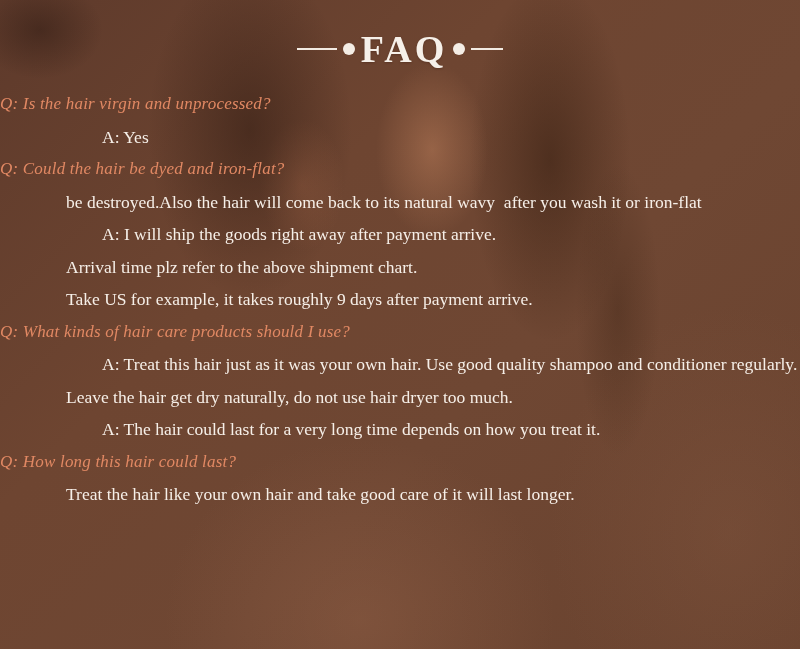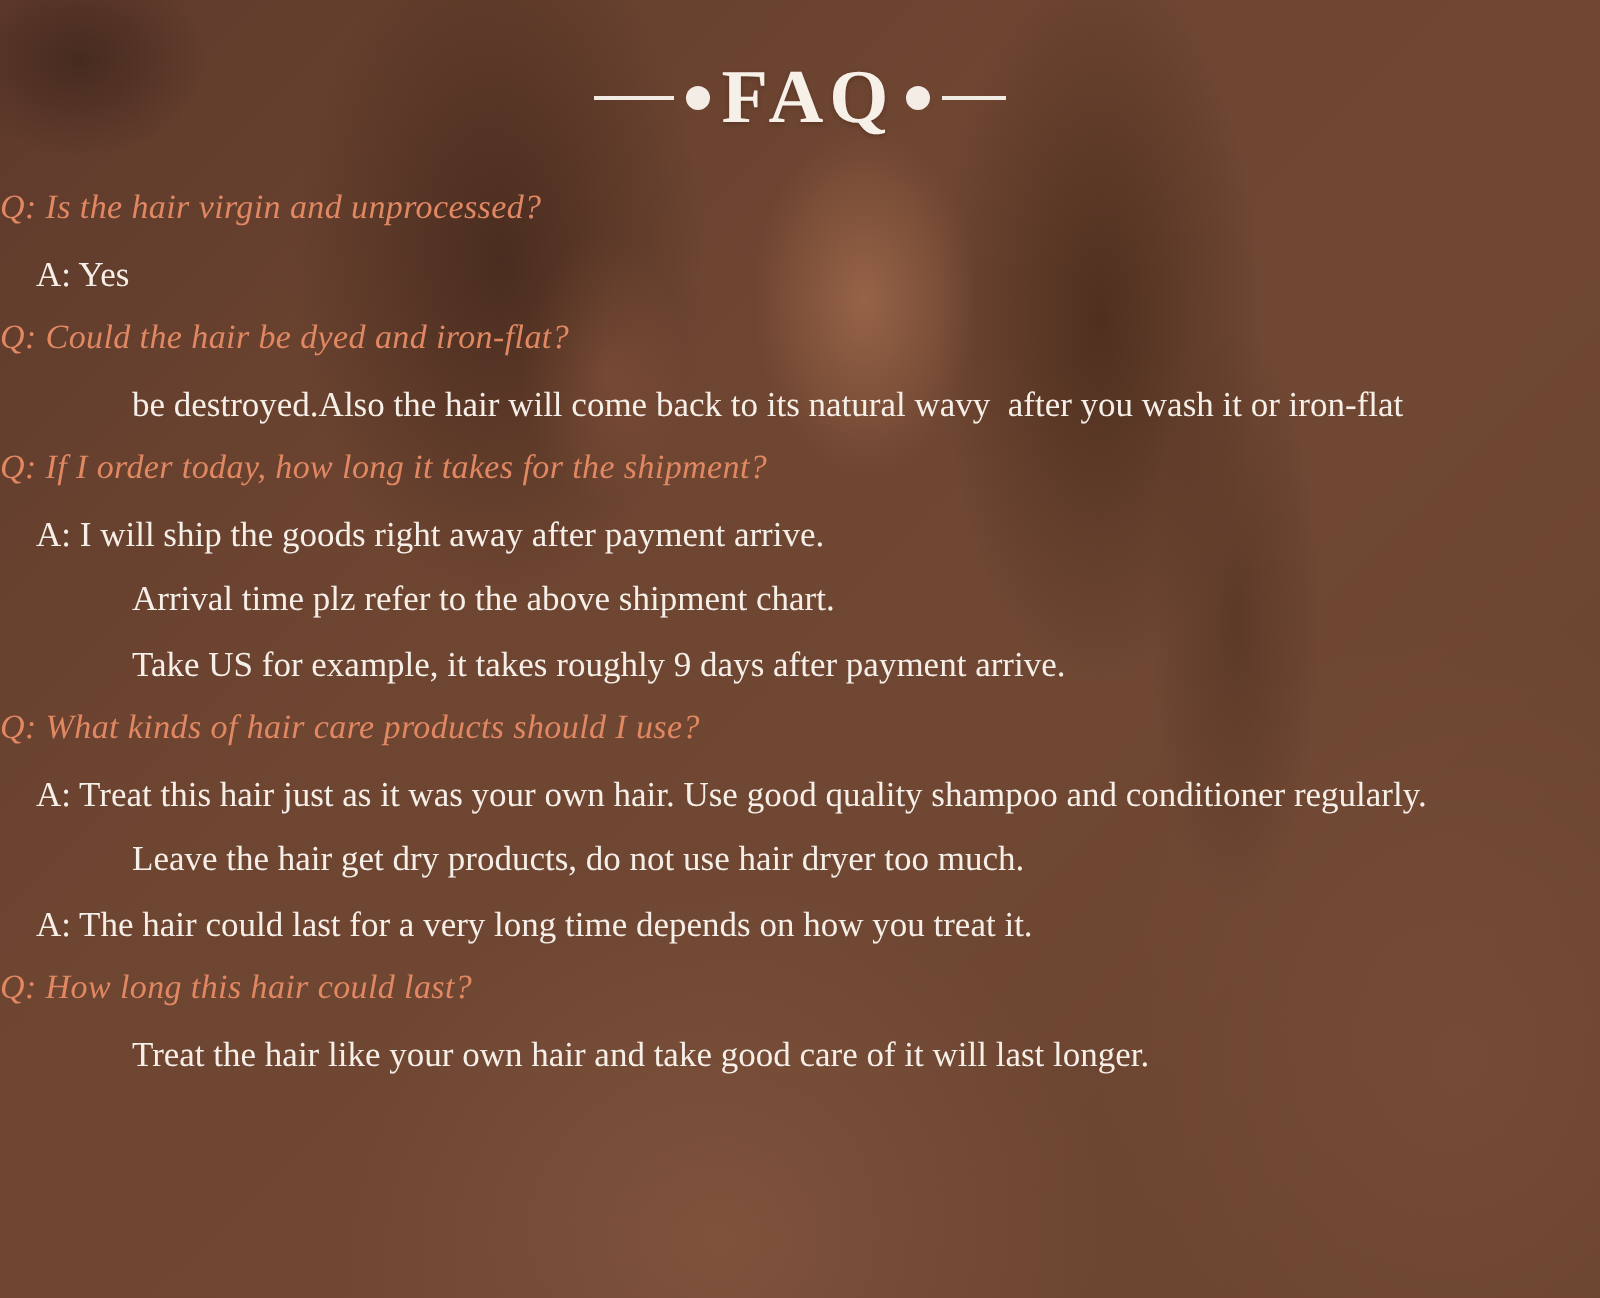--- a/index.html
+++ b/index.html
@@ -74,22 +74,23 @@
     white-space: pre-wrap;
     font-size: 17.5px;
   }
   .question {
     color: #e18863;
     font-style: italic;
     font-size: 17px;
     letter-spacing: 0.2px;
   }
   .answer {
-    padding-left: 18px;
+    padding-left: 58px;
     color: #f6efe8;
+    margin-left: 44px;
   }
   .cont {
     padding-left: 66px;
     color: #f6efe8;
   }
 </style>
 </head>
 <body>
 
 <div class="stage">
@@ -103,27 +104,26 @@
   </div>
 
   <div class="faq-list">
 
     <div class="line question">Q: Is the hair virgin and unprocessed?</div>
     <div class="line answer">A: Yes</div>
 
     <div class="line question">Q: Could the hair be dyed and iron-flat?</div>
     <div class="line cont">be destroyed.Also the hair will come back to its natural wavy  after you wash it or iron-flat</div>
 
-    <div class="line question">Q: If I order today, how long it takes for the shipment?</div>
     <div class="line answer">A: I will ship the goods right away after payment arrive.</div>
     <div class="line cont">Arrival time plz refer to the above shipment chart.</div>
     <div class="line cont">Take US for example, it takes roughly 9 days after payment arrive.</div>
 
     <div class="line question">Q: What kinds of hair care products should I use?</div>
     <div class="line answer">A: Treat this hair just as it was your own hair. Use good quality shampoo and conditioner regularly.</div>
-    <div class="line cont">Leave the hair get dry products, do not use hair dryer too much.</div>
+    <div class="line cont">Leave the hair get dry naturally, do not use hair dryer too much.</div>
 
     <div class="line answer">A: The hair could last for a very long time depends on how you treat it.</div>
     <div class="line question">Q: How long this hair could last?</div>
     <div class="line cont">Treat the hair like your own hair and take good care of it will last longer.</div>
 
   </div>
 </div>
 
 </body></html>

